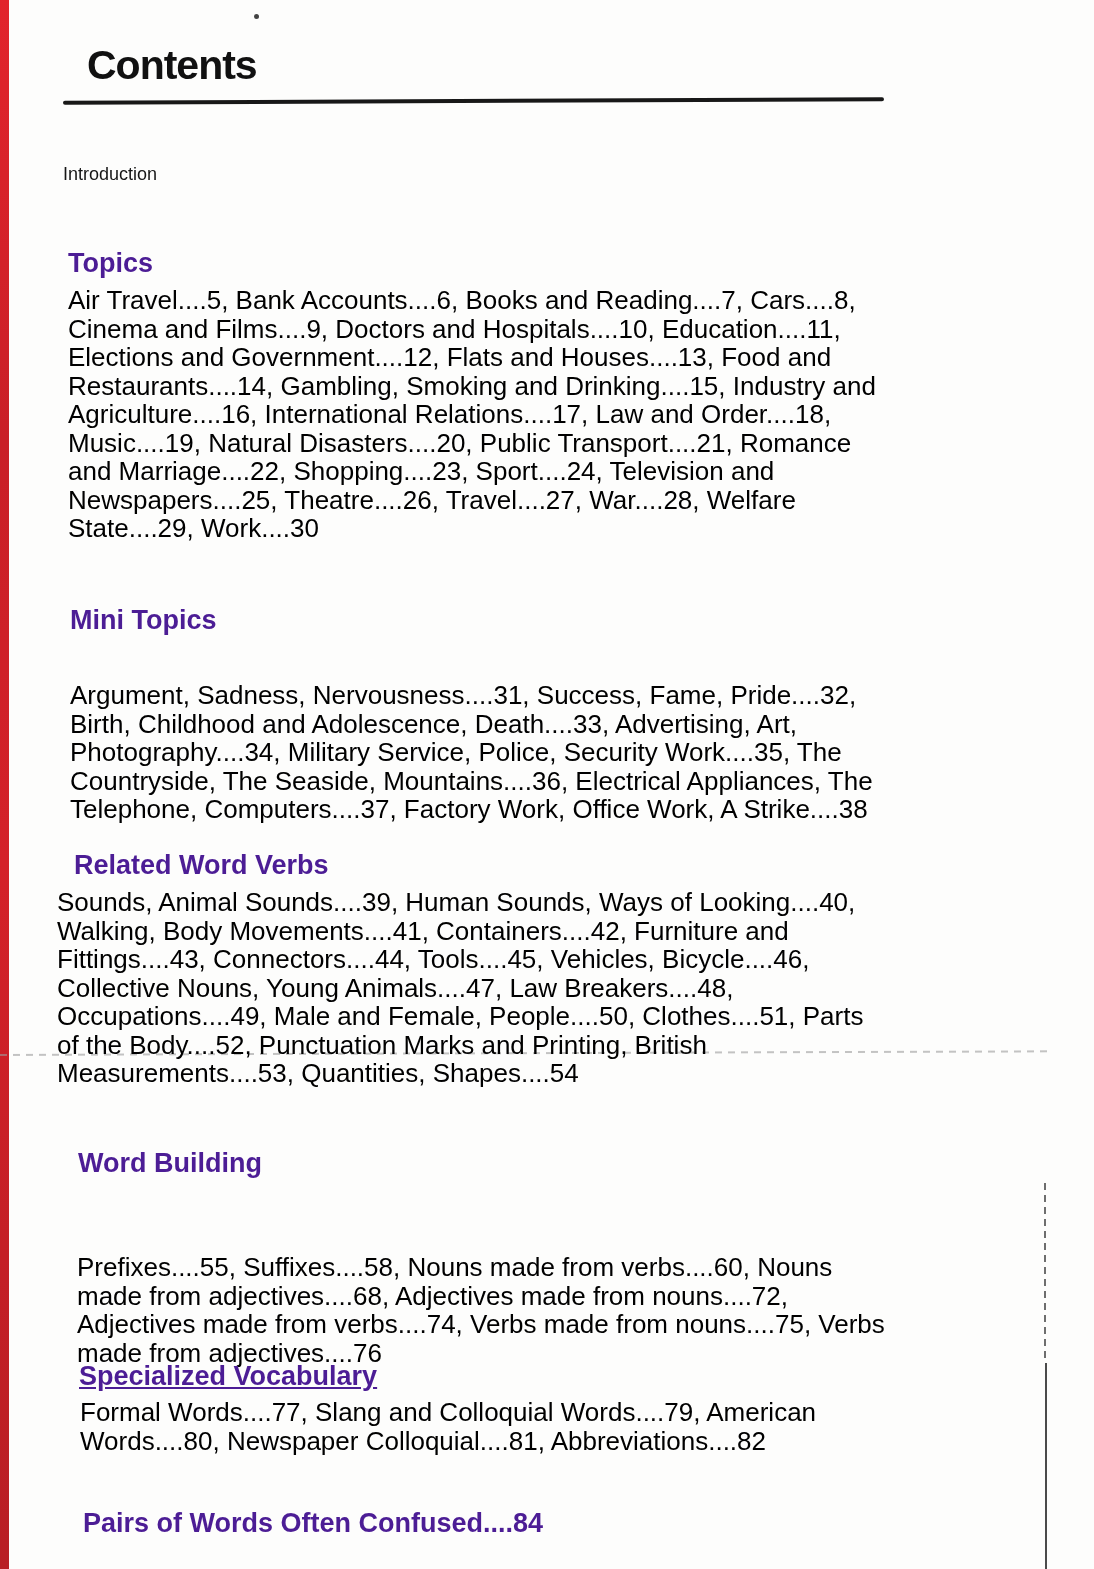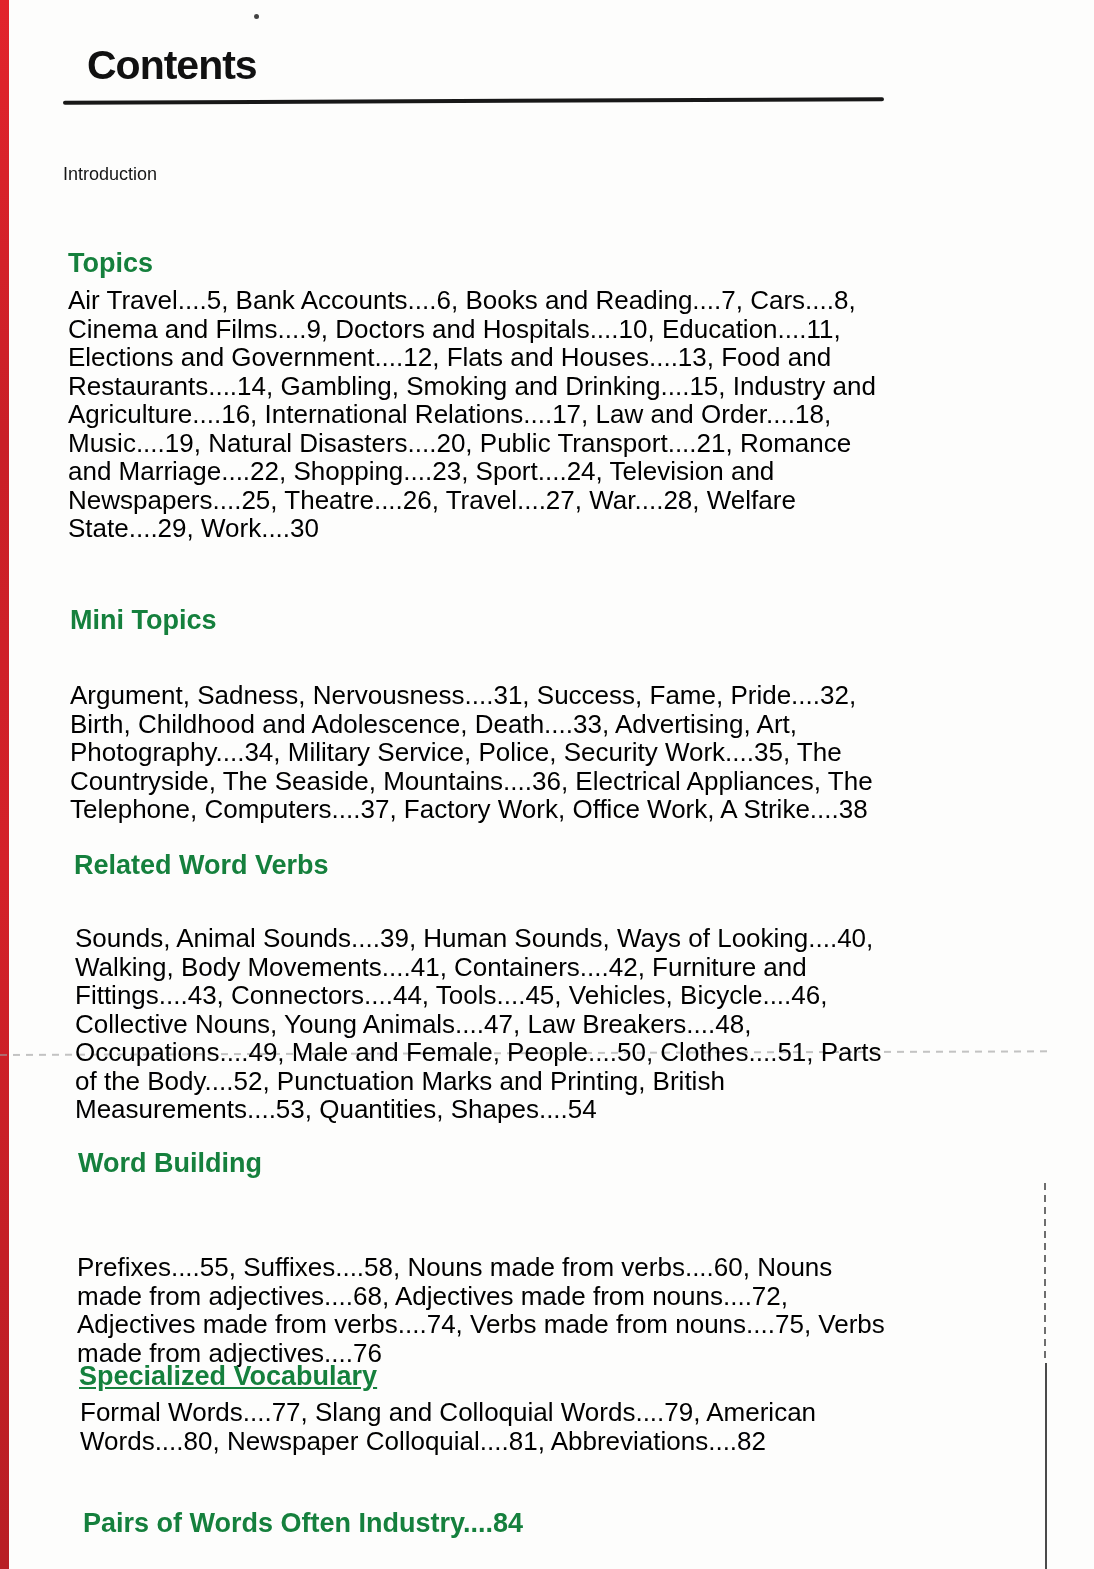--- a/index.html
+++ b/index.html
@@ -25,21 +25,21 @@
     left:63px;top:99px;width:821px;height:4px;
     background:#181818;
     transform:rotate(-0.25deg);
     border-radius:2px;
   }
   .intro{
     left:63px;top:164px;
     font-size:18px;
   }
   .sec-head{
-    font-size:27px;font-weight:bold;color:#15803d;
+    font-size:27px;font-weight:bold;color:#4c1d95;
     white-space:nowrap;
   }
   .sec-body{
     font-size:26px;line-height:28.5px;
     width:980px;
     white-space:pre-line;
     color:#000000;
   }
   
   .speck{
@@ -91,33 +91,33 @@
 State....29, Work....30</div>
 
   <div class="abs sec-head" style="left:70px;top:605px;">Mini Topics</div>
   <div class="abs sec-body" style="left:70px;top:645px;margin-top:36px;">Argument, Sadness, Nervousness....31, Success, Fame, Pride....32,
 Birth, Childhood and Adolescence, Death....33, Advertising, Art,
 Photography....34, Military Service, Police, Security Work....35, The
 Countryside, The Seaside, Mountains....36, Electrical Appliances, The
 Telephone, Computers....37, Factory Work, Office Work, A Strike....38</div>
 
   <div class="abs sec-head" style="left:74px;top:850px;">Related Word Verbs</div>
-  <div class="abs sec-body" style="left:75px;top:888px;margin-top:36px;">Sounds, Animal Sounds....39, Human Sounds, Ways of Looking....40,
+  <div class="abs sec-body" style="left:57px;top:888px;">Sounds, Animal Sounds....39, Human Sounds, Ways of Looking....40,
 Walking, Body Movements....41, Containers....42, Furniture and
 Fittings....43, Connectors....44, Tools....45, Vehicles, Bicycle....46,
 Collective Nouns, Young Animals....47, Law Breakers....48,
 Occupations....49, Male and Female, People....50, Clothes....51, Parts
 of the Body....52, Punctuation Marks and Printing, British
 Measurements....53, Quantities, Shapes....54</div>
 
   <div class="abs sec-head" style="left:78px;top:1148px;">Word Building</div>
   <div class="abs sec-body" style="left:77px;top:1210px;margin-top:43px;">Prefixes....55, Suffixes....58, Nouns made from verbs....60, Nouns
 made from adjectives....68, Adjectives made from nouns....72,
 Adjectives made from verbs....74, Verbs made from nouns....75, Verbs
 made from adjectives....76</div>
 
   <div class="abs sec-head" style="left:79px;top:1361px;text-decoration:underline;">Specialized Vocabulary</div>
   <div class="abs sec-body" style="left:80px;top:1398px;">Formal Words....77, Slang and Colloquial Words....79, American
 Words....80, Newspaper Colloquial....81, Abbreviations....82</div>
 
-  <div class="abs sec-head" style="left:83px;top:1508px;">Pairs of Words Often Industry....84</div>
+  <div class="abs sec-head" style="left:83px;top:1508px;">Pairs of Words Often Confused....84</div>
 
 </div>
 
 </body></html>

